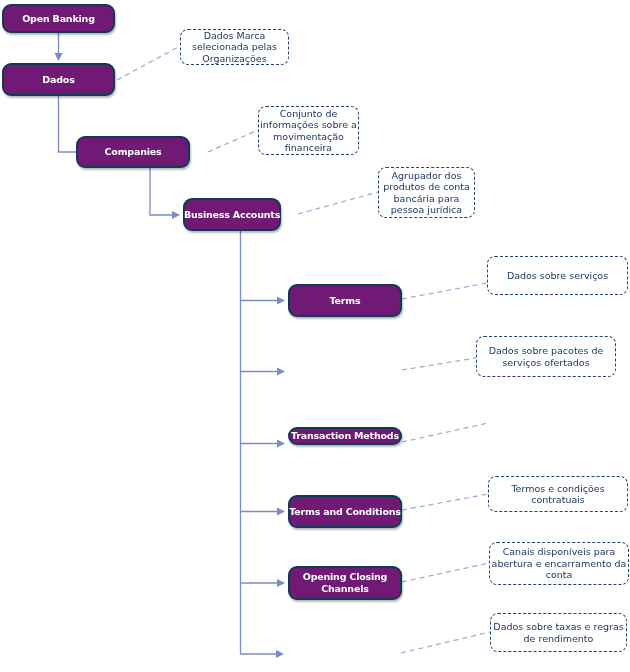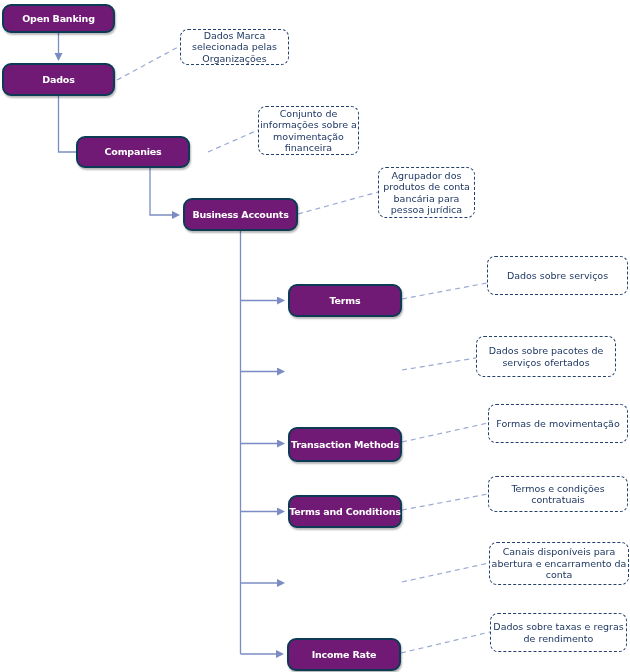--- a/index.html
+++ b/index.html
@@ -78,41 +78,41 @@
       <path d="M402 442 L488 423"></path>
       <path d="M402 510 L488 494"></path>
       <path d="M402 582 L489 563"></path>
       <path d="M401 653 L490 632"></path>
     </g>
   </svg>
 
   <div class="node" style="left:2px;top:4px;width:113px;height:29px">Open Banking</div>
   <div class="node" style="left:2px;top:63px;width:113px;height:33px">Dados</div>
   <div class="node" style="left:76px;top:136px;width:114px;height:32px">Companies</div>
-  <div class="node" style="left:183px;top:198px;width:115px;height:33px">Business Accounts</div>
+  <div class="node" style="left:183px;top:198px;width:98px;height:33px">Business Accounts</div>
   <div class="node" style="left:288px;top:284px;width:114px;height:33px">Terms</div>
-  <div class="node" style="left:288px;top:427px;width:114px;height:35px">Transaction Methods</div>
+  <div class="node" style="left:288px;top:427px;width:114px;height:18px">Transaction Methods</div>
   <div class="node" style="left:288px;top:495px;width:114px;height:33px">Terms and Conditions</div>
-  <div class="node" style="left:287px;top:638px;width:114px;height:33px">Income Rate</div>
+  <div class="node" style="left:288px;top:566px;width:114px;height:34px">Opening Closing
+Channels</div>
 
   <div class="annotation" style="left:180px;top:29px;width:109px;height:34px">Dados Marca
 selecionada pelas
 Organizações</div>
   <div class="annotation" style="left:258px;top:106px;width:101px;height:49px">Conjunto de
 informações sobre a
 movimentação
 financeira</div>
   <div class="annotation" style="left:378px;top:167px;width:97px;height:51px">Agrupador dos
 produtos de conta
 bancária para
 pessoa jurídica</div>
   <div class="annotation" style="left:487px;top:256px;width:141px;height:39px">Dados sobre serviços</div>
   <div class="annotation" style="left:476px;top:336px;width:140px;height:41px">Dados sobre pacotes de
 serviços ofertados</div>
-  <div class="annotation" style="left:488px;top:404px;width:140px;height:39px">Formas de movimentação</div>
   <div class="annotation" style="left:488px;top:476px;width:140px;height:26px">Termos e condições
 contratuais</div>
   <div class="annotation" style="left:489px;top:542px;width:140px;height:43px">Canais disponíveis para
 abertura e encarramento da
 conta</div>
   <div class="annotation" style="left:490px;top:613px;width:137px;height:39px">Dados sobre taxas e regras
 de rendimento</div>
 
 </div>
 

